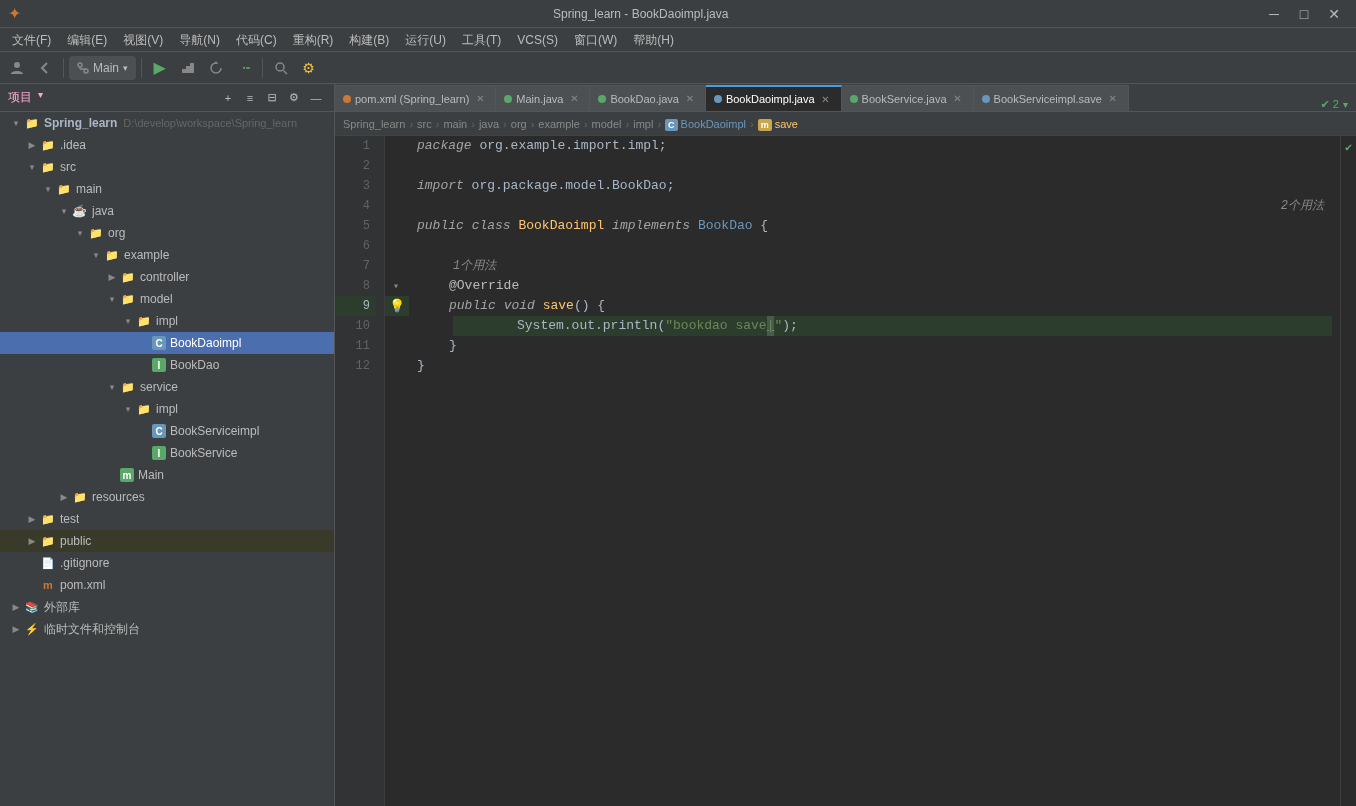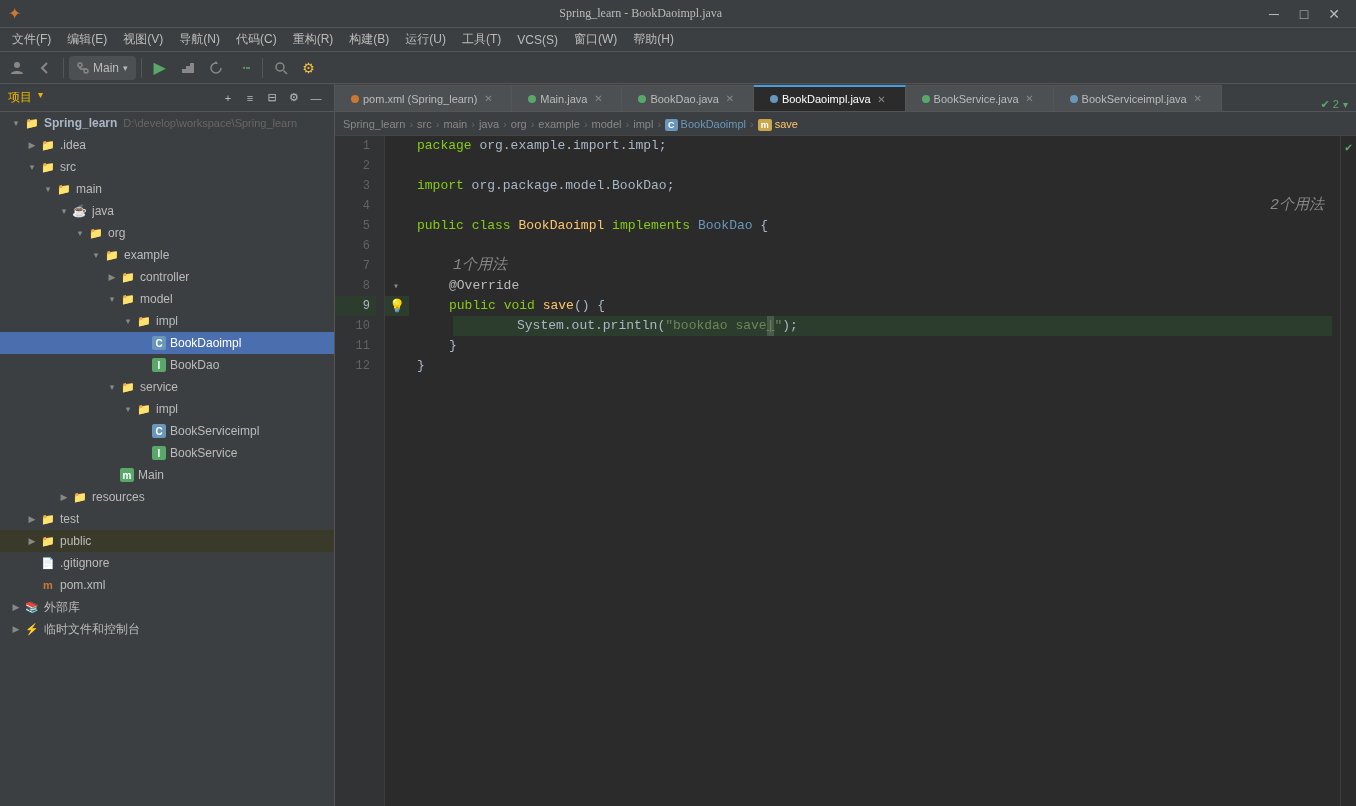--- a/index.html
+++ b/index.html
@@ -10,30 +10,30 @@
       height: 28px;
       background: #3c3f41;
       display: flex;
       align-items: center;
       justify-content: space-between;
       border-bottom: 1px solid #555;
       padding: 0 8px;
       user-select: none;
     }
     #titlebar-left { display: flex; align-items: center; gap: 4px; }
-    #titlebar-center { font-size: 12px; color: #bbb; font-family: Liberation Serif, serif; }
+    #titlebar-center { font-size: 12px; color: #bbb; }
     #titlebar-right { display: flex; gap: 2px; }
     .title-btn { width: 28px; height: 28px; display: flex; align-items: center; justify-content: center; cursor: pointer; color: #bbb; font-size: 14px; }
     
     
     #menubar {
       height: 24px;
       background: #3c3f41;
       display: flex;
-      align-items: center;
+      align-items: flex-start;
       padding: 0 4px;
       border-bottom: 1px solid #555;
       font-size: 12px;
       color: #bbb;
     }
     .menu-item {
       padding: 2px 8px;
       cursor: pointer;
       height: 24px;
       display: flex;
@@ -77,21 +77,21 @@
     }
     #sidebar-header {
       height: 28px;
       display: flex;
       align-items: center;
       justify-content: space-between;
       padding: 0 8px;
       background: #3c3f41;
       border-bottom: 1px solid #555;
     }
-    #sidebar-header-left { display: flex; align-items: flex-start; gap: 6px; font-size: 12px; color: #eab308; }
+    #sidebar-header-left { display: flex; align-items: flex-start; gap: 6px; font-size: 12px; color: #f9a8d4; }
     #sidebar-header-right { display: flex; gap: 2px; }
     .sidebar-header-btn { width: 20px; height: 20px; display: flex; align-items: center; justify-content: center; cursor: pointer; color: #bbb; font-size: 11px; border-radius: 2px; }
     
     #tree { flex: 1; overflow-y: auto; overflow-x: hidden; }
     .tree-item {
       display: flex;
       align-items: center;
       height: 22px;
       padding-left: 4px;
       cursor: pointer;
@@ -113,21 +113,21 @@
       background: #3c3f41;
       display: flex;
       align-items: flex-end;
       overflow-x: auto;
       border-bottom: 1px solid #555;
       flex-shrink: 0;
     }
     .tab {
       display: flex;
       align-items: center;
-      padding: 0 16px;
+      padding: 0 8px;
       height: 26px;
       background: #4c5052;
       border-right: 1px solid #555;
       cursor: pointer;
       font-size: 11px;
       color: #bbb;
       gap: 4px;
       white-space: nowrap;
       border-top: 1px solid #555;
     }
@@ -184,28 +184,28 @@
     
     #code-area {
       flex: 1;
       padding: 0 8px;
       overflow: auto;
       line-height: 20px;
     }
     .code-line { height: 20px; white-space: pre; display: flex; align-items: center; }
     
     
-    .kw { color: #84cc16; }
+    .kw { color: #a3a3a3; font-style: italic; }
     .cls-name { color: #ffc66d; }
     .iface { color: #6897bb; }
     .ann { color: #bbb; }
     .str { color: #6a8759; }
     .method { color: #ffc66d; }
     .plain { color: #a9b7c6; }
-    .hint { color: #888; font-style: italic; font-size: 15px; }
+    .hint { color: #888; font-style: italic; font-size: 12px; }
     
     
     #right-gutter {
       width: 16px;
       background: #2b2b2b;
       flex-shrink: 0;
       border-left: 1px solid #3d3d3d;
       display: flex;
       flex-direction: column;
       padding-top: 0;
@@ -526,21 +526,21 @@
       </div>
 
       <div class="tab">
         <span class="tab-dot" style="background:#59a869;"></span>
         <span>BookService.java</span>
         <span class="tab-close">✕</span>
       </div>
 
       <div class="tab">
         <span class="tab-dot" style="background:#6897bb;"></span>
-        <span>BookServiceimpl.java</span>
+        <span>BookServiceimpl.save</span>
         <span class="tab-close">✕</span>
       </div>
       <div style="flex:1;"></div>
       <div style="display:flex; align-items:center; padding-right:8px; color:#59a869; font-size:11px;">
         <span>✔ 2</span>
         <span style="margin-left:4px; font-size:10px;">▾</span>
       </div>
     </div>
 
     <div id="breadcrumb">

